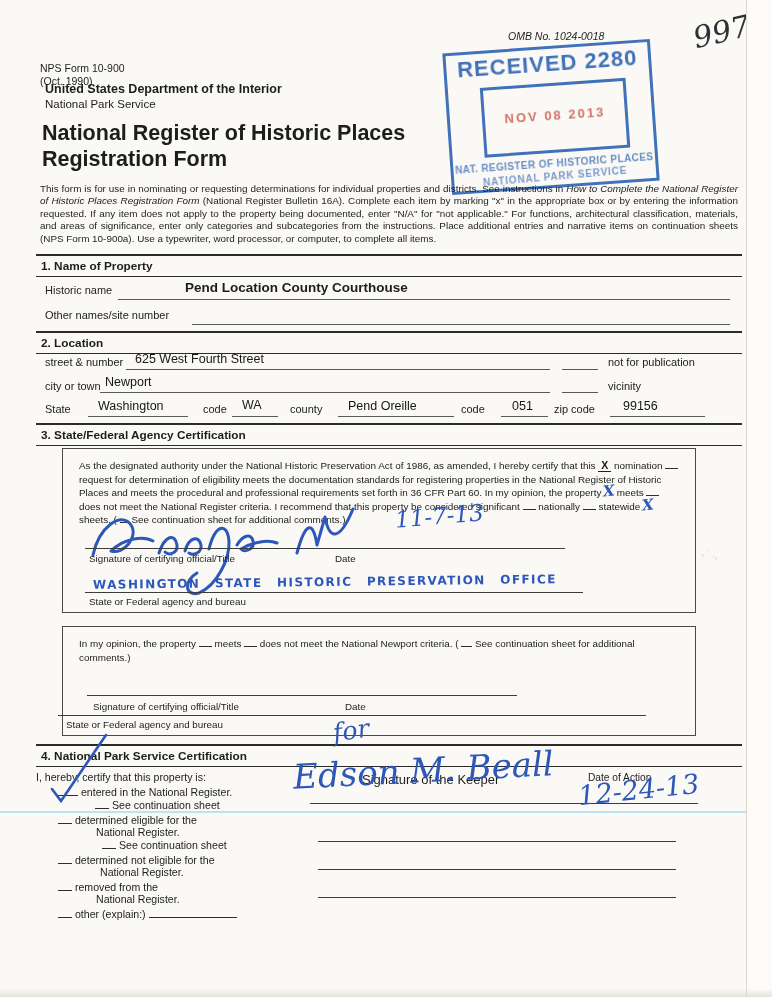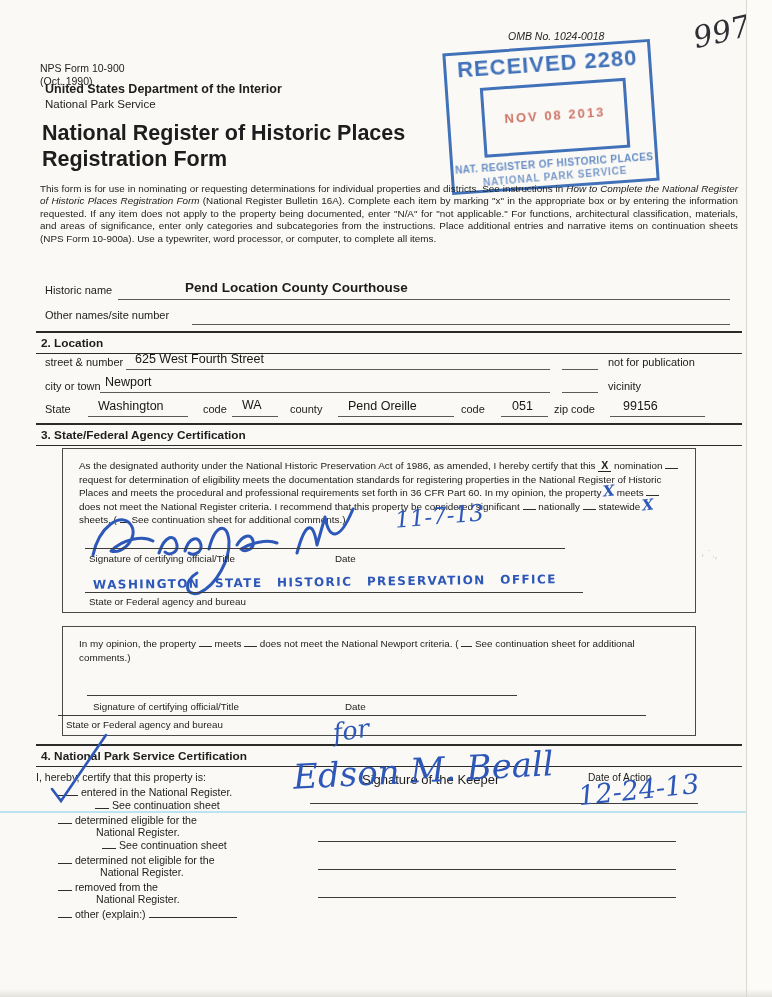--- a/index.html
+++ b/index.html
@@ -67,20 +67,21 @@
   <div class="abs bold" style="left:45px;top:82px;font-size:12.5px;">United States Department of the Interior</div>
   <div class="abs" style="left:45px;top:98px;font-size:11.5px;">National Park Service</div>
 
   <div class="abs bold" style="left:42px;top:120px;font-size:21.5px;line-height:26px;">
     <div>National Register of Historic Places</div>
     <div>Registration Form</div>
   </div>
 
   <div class="abs" style="left:40px;top:183px;width:698px;font-size:9.9px;line-height:12.4px;text-align:justify;"><span>This form is for use in nominating or requesting determinations for individual properties and districts.  See instructions in </span><span class="italic">How to Complete the National Register of Historic Places Registration Form</span><span>  (National Register Bulletin 16A).  Complete each item by marking "x" in the appropriate box or by entering the information requested. If any item does not apply to the property being documented, enter "N/A" for "not applicable."  For functions, architectural classification, materials, and areas of significance, enter only categories and subcategories from the instructions.  Place additional entries and narrative items on continuation sheets (NPS Form 10-900a).  Use a typewriter, word processor, or computer, to complete all items.</span></div>
 
+  <div class="sec-head" style="top:254px;">1.  Name of Property</div>
   <div class="abs lbl" style="left:45px;top:284px;">Historic name</div>
   <div class="abs bold" style="left:185px;top:280px;font-size:13.5px;">Pend Location County Courthouse</div>
   <div class="rule" style="left:118px;top:299px;width:612px;"></div>
   <div class="abs lbl" style="left:45px;top:309px;">Other names/site number</div>
   <div class="abs val" style="left:200px;top:307px;"></div>
   <div class="rule" style="left:192px;top:324px;width:538px;"></div>
 
   <div class="sec-head" style="top:331px;">2.  Location</div>
   <div class="abs lbl" style="left:45px;top:356px;">street &amp; number</div>
   <div class="abs val" style="left:135px;top:352px;">625 West Fourth Street</div>

